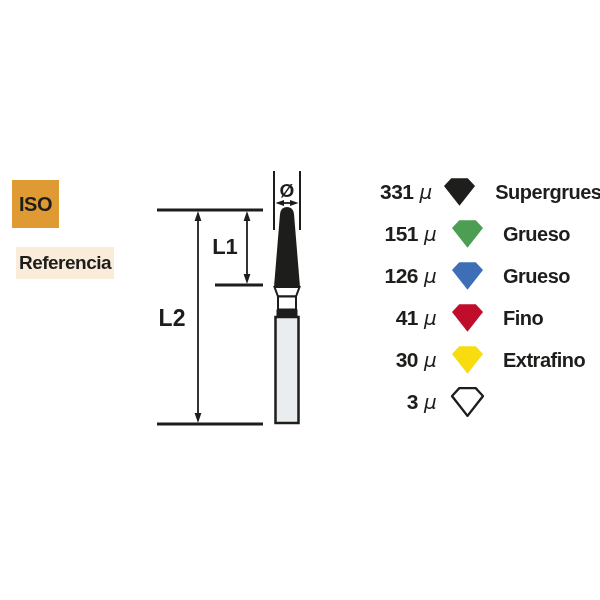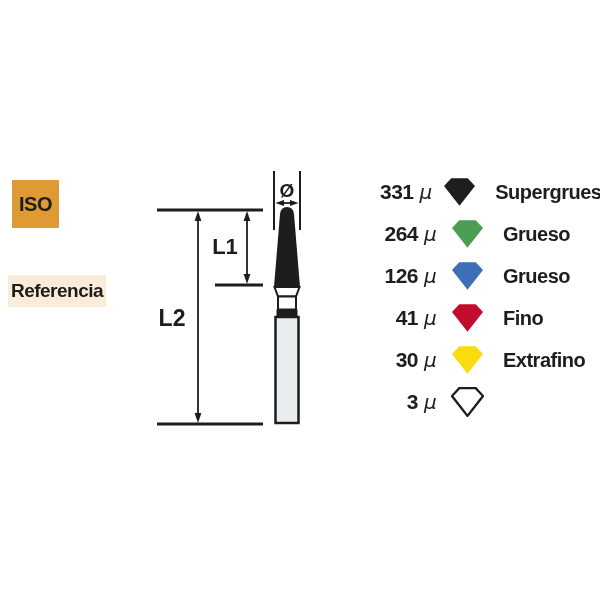--- a/index.html
+++ b/index.html
@@ -13,23 +13,23 @@
   .canvas{position:absolute;inset:0;overflow:hidden;padding-left:37px;}
 
   
   .iso-tag{
     position:absolute;left:12px;top:180px;width:47px;height:48px;
     background:var(--iso_bg,#df9a33);
     display:flex;align-items:center;justify-content:center;
   }
   .iso-tag span{font-weight:700;font-size:20px;letter-spacing:-0.5px;}
   .ref-tag{
-    position:absolute;left:8px;top:247px;width:98px;height:32px;
+    position:absolute;left:16px;top:247px;width:98px;height:32px;
     background:var(--referencia_bg,#f9ecda);
-    display:flex;align-items:center;justify-content:center;margin-top:28px;
+    display:flex;align-items:center;justify-content:center;
   }
   .ref-tag span{font-weight:700;font-size:19px;letter-spacing:-0.5px;}
 
   
   .bur-diagram{position:absolute;left:150px;top:165px;width:190px;height:270px;}
   .bur-diagram text{
     font-family:"Liberation Sans",sans-serif;
     font-weight:700;
     fill:var(--ink,#1d1d1b);
   }
@@ -121,21 +121,21 @@
     <div class="legend-row">
       <span class="grit-value">331</span>
       <span class="grit-unit">μ</span>
       <svg class="diamond" viewBox="0 0 100 90">
         <polygon points="25,3 75,3 97,27 50,87 3,27" stroke-width="7" fill="#1e1e1c"></polygon>
       </svg>
       <span class="grit-name">Supergrueso</span>
     </div>
 
     <div class="legend-row">
-      <span class="grit-value">264</span>
+      <span class="grit-value">151</span>
       <span class="grit-unit">μ</span>
       <svg class="diamond" viewBox="0 0 100 90">
         <polygon points="25,3 75,3 97,27 50,87 3,27" stroke-width="7" fill="#4c9e52"></polygon>
       </svg>
       <span class="grit-name">Grueso</span>
     </div>
 
     <div class="legend-row">
       <span class="grit-value">126</span>
       <span class="grit-unit">μ</span>

